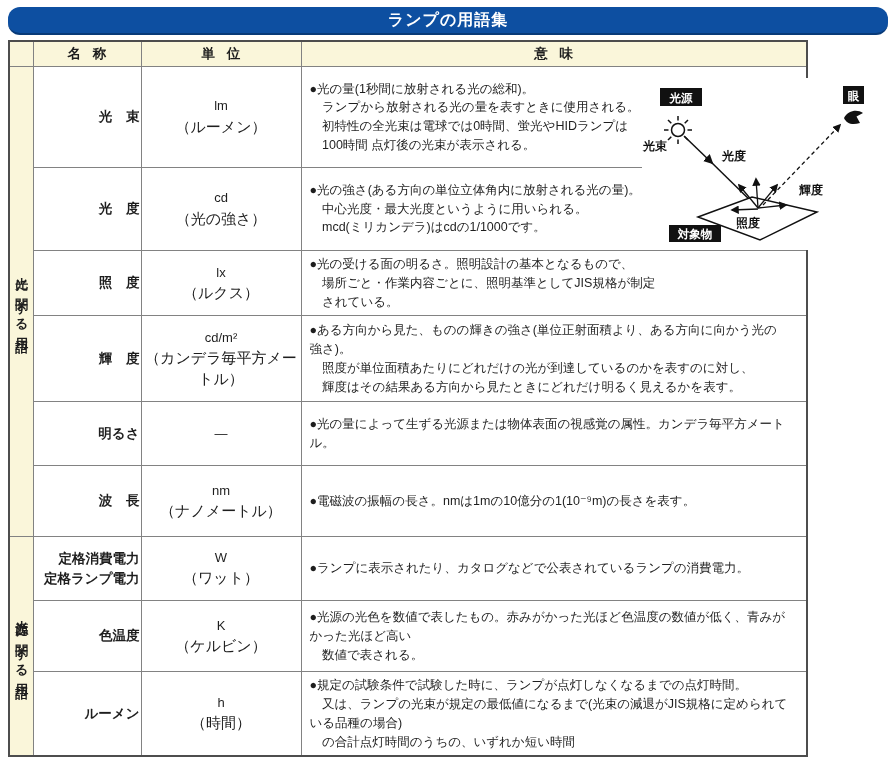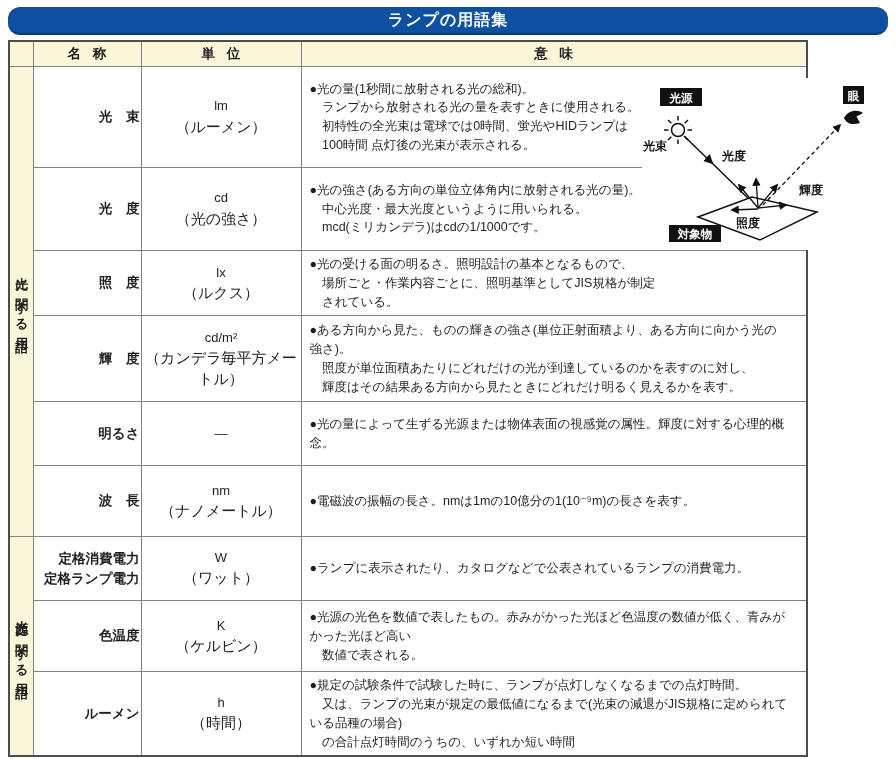--- a/index.html
+++ b/index.html
@@ -129,21 +129,21 @@
         <td class="meaning">●ある方向から見た、ものの輝きの強さ(単位正射面積より、ある方向に向かう光の強さ)。
 　照度が単位面積あたりにどれだけの光が到達しているのかを表すのに対し、
 　輝度はその結果ある方向から見たときにどれだけ明るく見えるかを表す。</td>
       </tr>
 
       <tr class="r5">
         <td class="name">明るさ</td>
         <td class="unit">
           <div class="unit-symbol">—</div>
         </td>
-        <td class="meaning">●光の量によって生ずる光源または物体表面の視感覚の属性。輝度に対する心理的概念。</td>
+        <td class="meaning">●光の量によって生ずる光源または物体表面の視感覚の属性。カンデラ毎平方メートル。</td>
       </tr>
 
       <tr class="r6">
         <td class="name">波 長</td>
         <td class="unit">
           <div class="unit-symbol">nm</div>
           <div class="unit-reading">（ナノメートル）</div>
         </td>
         <td class="meaning">●電磁波の振幅の長さ。nmは1mの10億分の1(10⁻⁹m)の長さを表す。</td>
       </tr>

